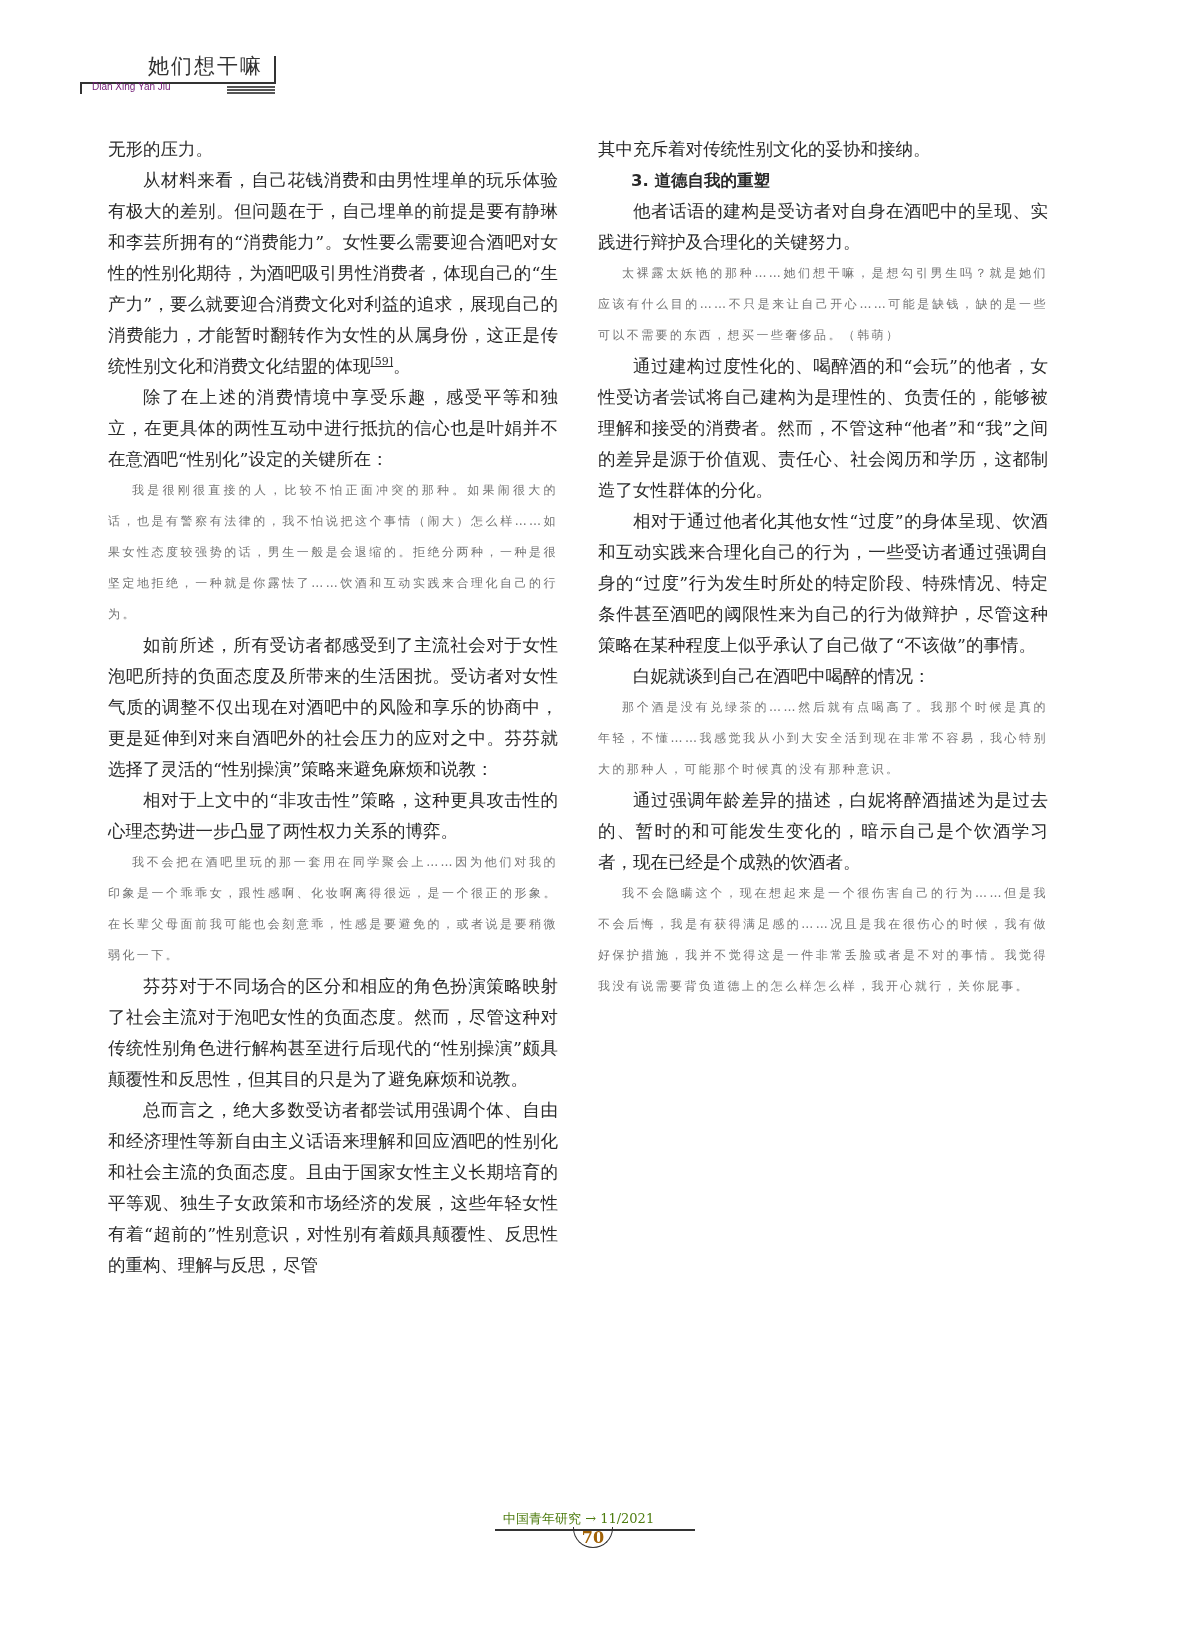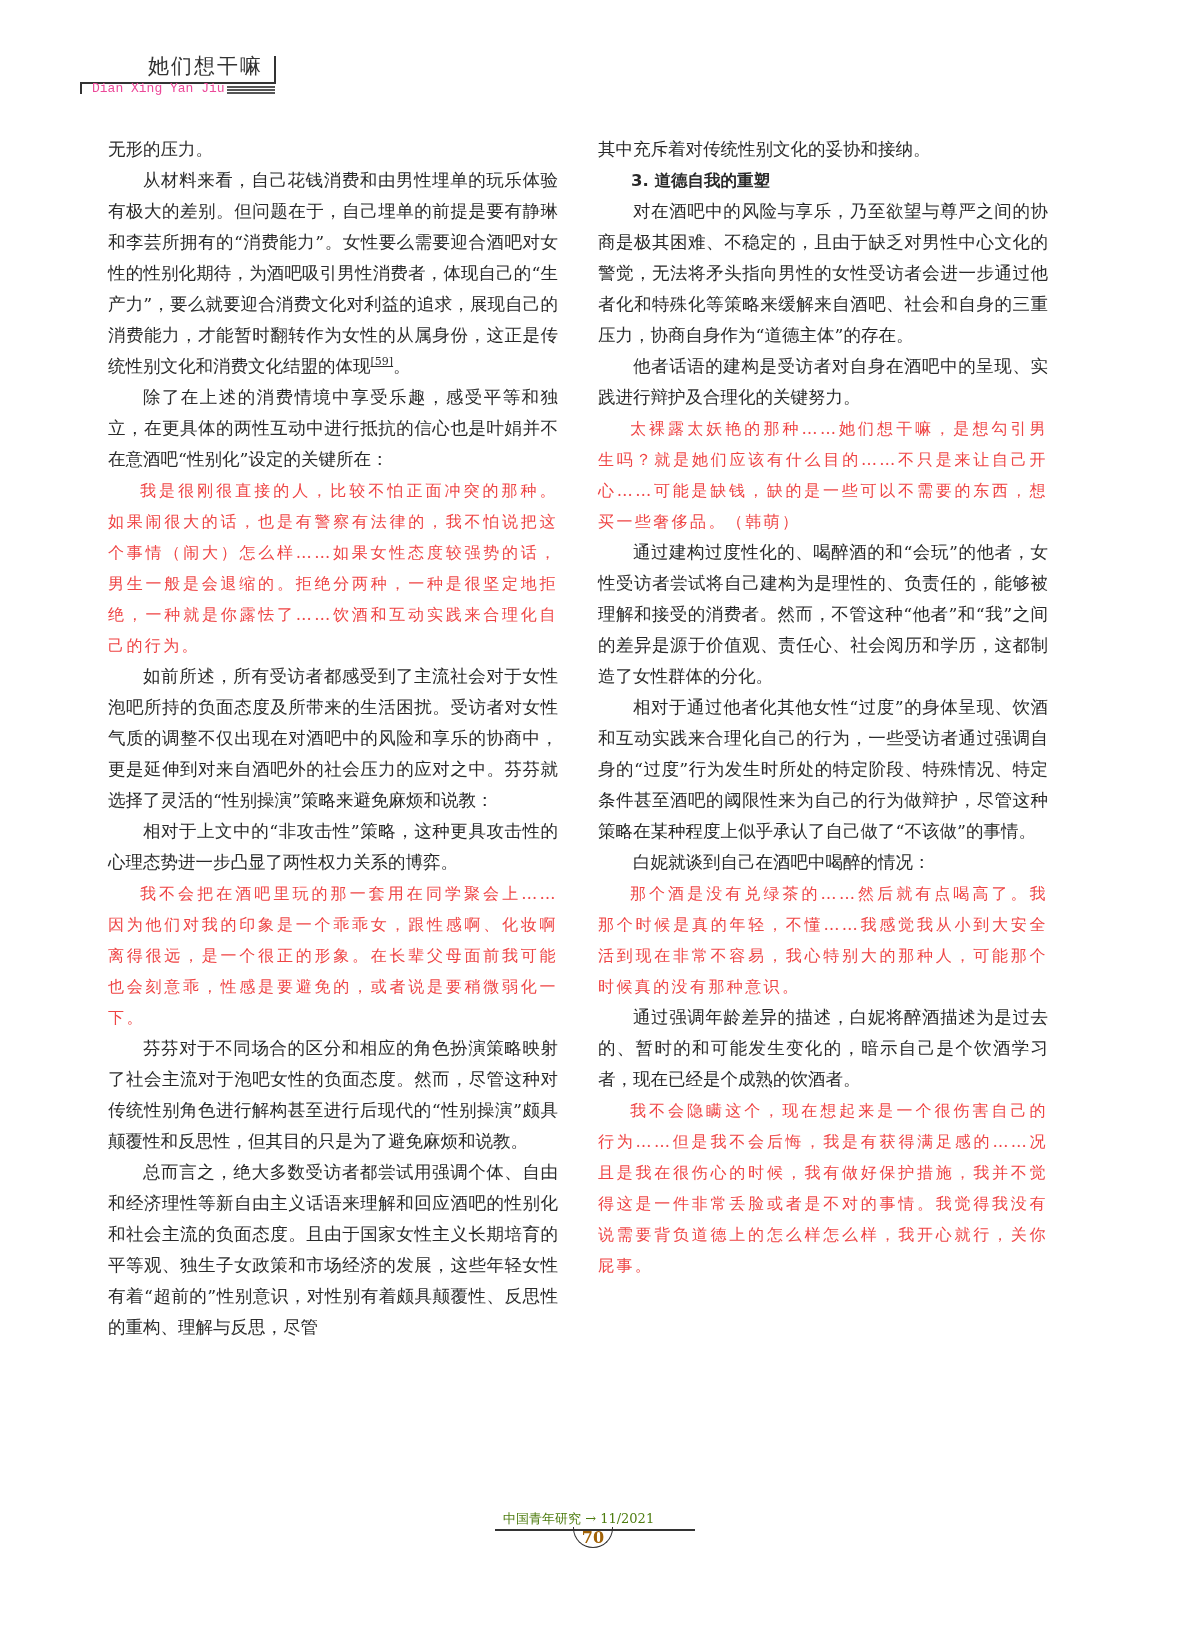--- a/index.html
+++ b/index.html
@@ -3,31 +3,31 @@
 <meta charset="utf-8">
 <style>
   html, body { margin:0; padding:0; background:#ffffff; }
   body { width:1200px; height:1630px; position:relative; overflow:hidden; color:#2a2a2a;
          font-family:"DejaVu Serif", "Liberation Serif", serif; }
   .header { position:absolute; left:80px; top:52px; width:200px; height:45px; }
   .header .cn { position:absolute; left:68px; top:0; font-size:21px; letter-spacing:2px; color:#333; }
   .header .vbar { position:absolute; left:194px; top:4px; width:2px; height:26px; background:#333; }
   .header .hline { position:absolute; left:0; top:30px; width:196px; height:1.5px; background:#333; }
   .header .lbar { position:absolute; left:0; top:30px; width:1.5px; height:12px; background:#333; }
-  .header .en { position:absolute; left:12px; top:29px; font-size:13px; font-family:Liberation Mono, monospace; color:#ec4899; }
+  .header .en { position:absolute; left:12px; top:29px; font-size:10px; font-family:Liberation Sans, sans-serif; color:#701a75; }
   .header .dbl { position:absolute; left:147px; top:34px; width:48px; height:8px;
                  border-top:2px solid #555; border-bottom:2px solid #555; box-sizing:border-box; }
   .header .dbl::after { content:""; position:absolute; left:0; right:0; top:1px; height:2px; background:#555; }
 
   .col { position:absolute; top:134px; width:450px; font-size:17.5px; line-height:31px; }
   .col.left { left:108px; }
   .col.right { left:598px; }
   .col p { margin:0; text-align:justify; text-justify:inter-character; }
   .col p.indent { text-indent:2em; }
-  .col p.quote { text-indent:2em; letter-spacing:2.4px; font-size:16px; color:#ef4444; }
+  .col p.quote { text-indent:2em; letter-spacing:2.4px; font-size:12px; color:#737373; }
   .col p.heading { text-indent:2em; font-family:"DejaVu Sans", "Liberation Sans", sans-serif; font-weight:bold; font-size:16.5px; }
   sup { font-size:11px; line-height:0;text-decoration:underline; }
 
   .footer { position:absolute; left:495px; top:1510px; width:210px; height:60px; }
   .footer .ftext { position:absolute; left:8px; top:0; font-size:13px; color:#4d7c0f; white-space:nowrap; }
   .footer .fline { position:absolute; left:0; top:19px; width:200px; height:1.5px; background:#333; }
   .footer .pnum { position:absolute; left:78px; top:17px; width:38px; height:20px; border-bottom:1.5px solid #333;
                   border-left:1.5px solid #333; border-right:1.5px solid #333; border-radius:0 0 20px 20px;
                   font-size:16px; font-weight:bold; text-align:center; line-height:22px; color:#a16207; }
 </style>
@@ -51,21 +51,20 @@
   <p class="indent">如前所述，所有受访者都感受到了主流社会对于女性泡吧所持的负面态度及所带来的生活困扰。受访者对女性气质的调整不仅出现在对酒吧中的风险和享乐的协商中，更是延伸到对来自酒吧外的社会压力的应对之中。芬芬就选择了灵活的“性别操演”策略来避免麻烦和说教：</p>
   <p class="indent">相对于上文中的“非攻击性”策略，这种更具攻击性的心理态势进一步凸显了两性权力关系的博弈。</p>
   <p class="quote">我不会把在酒吧里玩的那一套用在同学聚会上……因为他们对我的印象是一个乖乖女，跟性感啊、化妆啊离得很远，是一个很正的形象。在长辈父母面前我可能也会刻意乖，性感是要避免的，或者说是要稍微弱化一下。</p>
   <p class="indent">芬芬对于不同场合的区分和相应的角色扮演策略映射了社会主流对于泡吧女性的负面态度。然而，尽管这种对传统性别角色进行解构甚至进行后现代的“性别操演”颇具颠覆性和反思性，但其目的只是为了避免麻烦和说教。</p>
   <p class="indent">总而言之，绝大多数受访者都尝试用强调个体、自由和经济理性等新自由主义话语来理解和回应酒吧的性别化和社会主流的负面态度。且由于国家女性主义长期培育的平等观、独生子女政策和市场经济的发展，这些年轻女性有着“超前的”性别意识，对性别有着颇具颠覆性、反思性的重构、理解与反思，尽管</p>
 </div>
 
 <div class="col right">
   <p>其中充斥着对传统性别文化的妥协和接纳。</p>
   <p class="heading">3. 道德自我的重塑</p>
-  <p class="indent">对在酒吧中的风险与享乐，乃至欲望与尊严之间的协商是极其困难、不稳定的，且由于缺乏对男性中心文化的警觉，无法将矛头指向男性的女性受访者会进一步通过他者化和特殊化等策略来缓解来自酒吧、社会和自身的三重压力，协商自身作为“道德主体”的存在。</p>
   <p class="indent">他者话语的建构是受访者对自身在酒吧中的呈现、实践进行辩护及合理化的关键努力。</p>
   <p class="quote">太裸露太妖艳的那种……她们想干嘛，是想勾引男生吗？就是她们应该有什么目的……不只是来让自己开心……可能是缺钱，缺的是一些可以不需要的东西，想买一些奢侈品。（韩萌）</p>
   <p class="indent">通过建构过度性化的、喝醉酒的和“会玩”的他者，女性受访者尝试将自己建构为是理性的、负责任的，能够被理解和接受的消费者。然而，不管这种“他者”和“我”之间的差异是源于价值观、责任心、社会阅历和学历，这都制造了女性群体的分化。</p>
   <p class="indent">相对于通过他者化其他女性“过度”的身体呈现、饮酒和互动实践来合理化自己的行为，一些受访者通过强调自身的“过度”行为发生时所处的特定阶段、特殊情况、特定条件甚至酒吧的阈限性来为自己的行为做辩护，尽管这种策略在某种程度上似乎承认了自己做了“不该做”的事情。</p>
   <p class="indent">白妮就谈到自己在酒吧中喝醉的情况：</p>
   <p class="quote">那个酒是没有兑绿茶的……然后就有点喝高了。我那个时候是真的年轻，不懂……我感觉我从小到大安全活到现在非常不容易，我心特别大的那种人，可能那个时候真的没有那种意识。</p>
   <p class="indent">通过强调年龄差异的描述，白妮将醉酒描述为是过去的、暂时的和可能发生变化的，暗示自己是个饮酒学习者，现在已经是个成熟的饮酒者。</p>
   <p class="quote">我不会隐瞒这个，现在想起来是一个很伤害自己的行为……但是我不会后悔，我是有获得满足感的……况且是我在很伤心的时候，我有做好保护措施，我并不觉得这是一件非常丢脸或者是不对的事情。我觉得我没有说需要背负道德上的怎么样怎么样，我开心就行，关你屁事。</p>
 </div>
 

